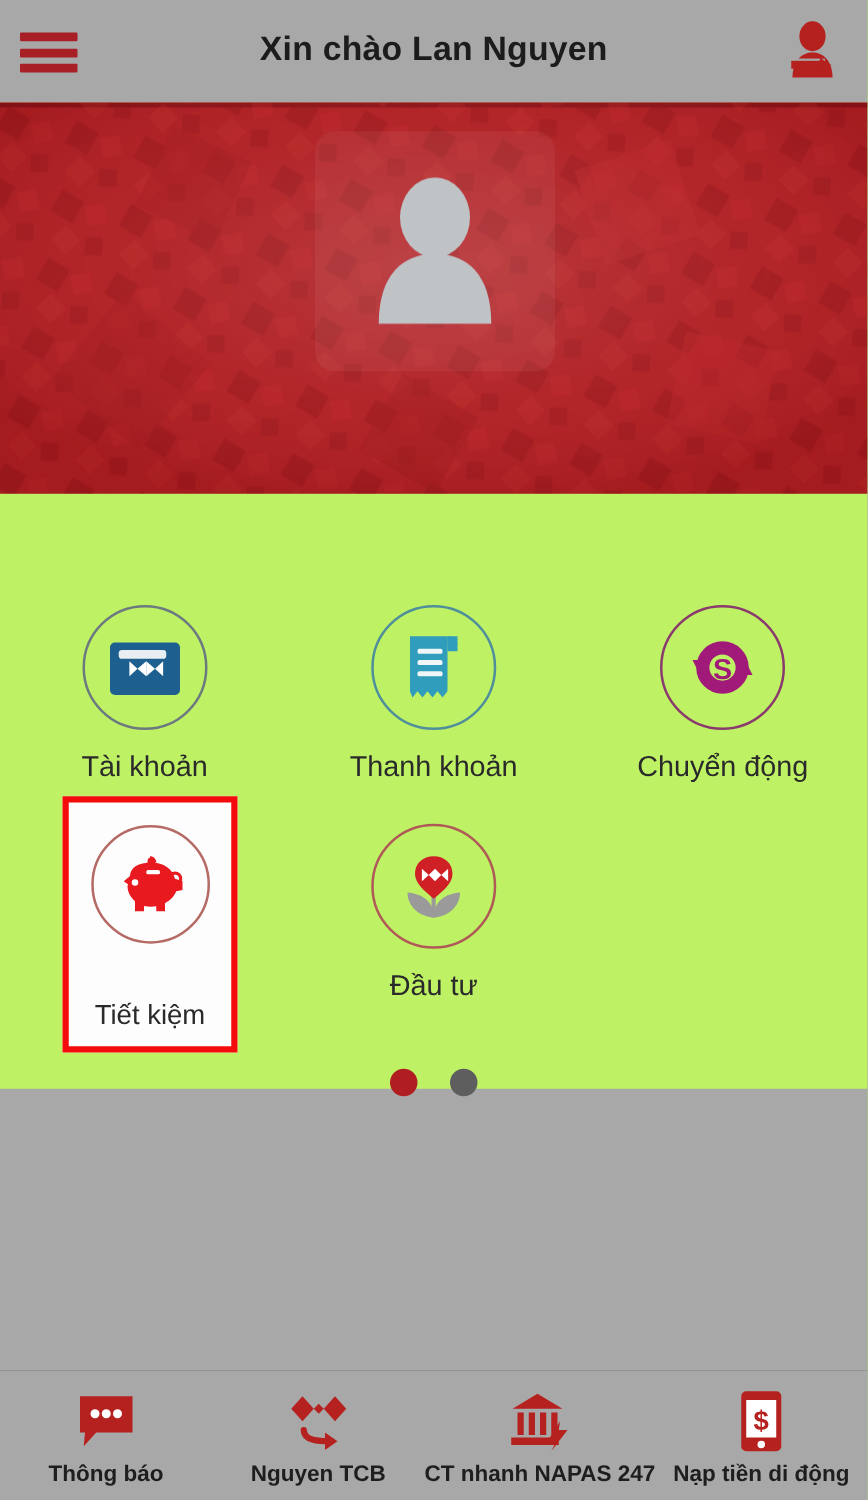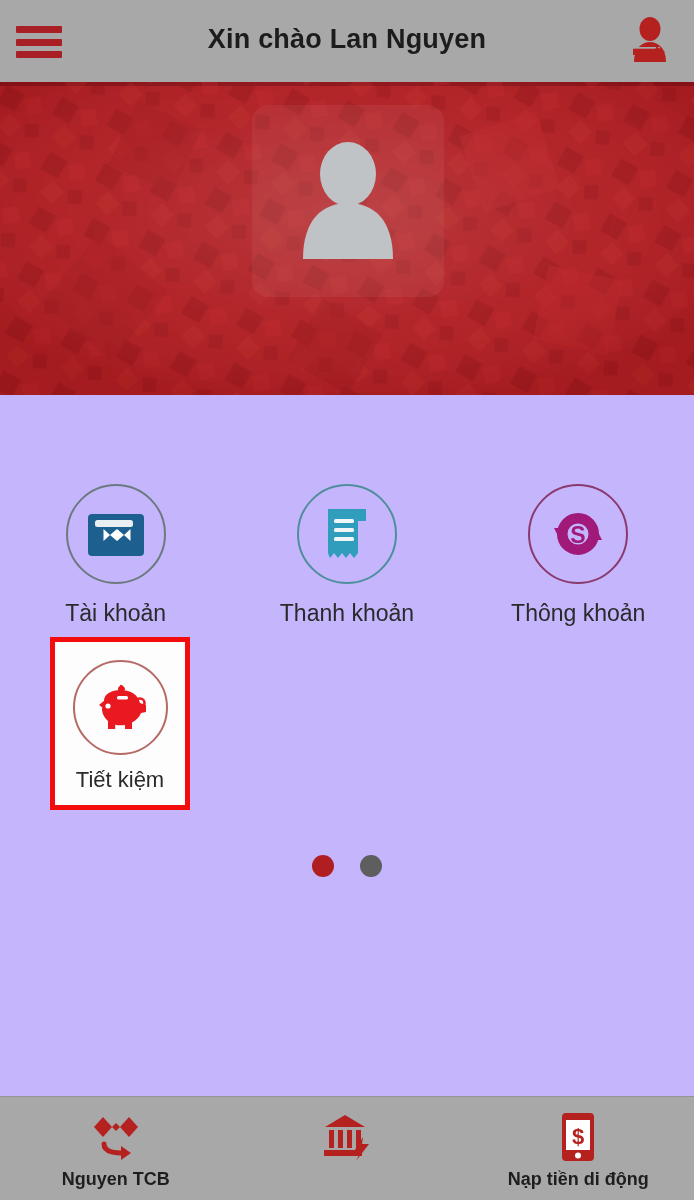--- a/index.html
+++ b/index.html
@@ -4,22 +4,22 @@
 <style>
   * { box-sizing: border-box; margin: 0; padding: 0; }
   html, body {
     width: 694px; height: 1200px;
     font-family: "Liberation Sans", sans-serif;
     background: #a8a8a8;
     overflow: hidden;
   }
   #app {
     position: relative;
-    width: 694px; height: 1200px;
-    background: #c4b5fd;
+    width: 694px; height: 871px;
+    background: #bef264;
   }
 
   
   .header {
     position: absolute; top: 0; left: 0;
     width: 694px; height: 82px;
     background: #a8a8a8;
   }
   .hamburger {
     position: absolute; left: 16px; top: 26px;
@@ -83,20 +83,21 @@
     cursor: pointer;
     position: relative;
   }
   .grid-cell.highlight {
     background: #fdfdfd;
     border: 5px solid #f40c0c;
     width: 140px;
     margin-left: 50px;
     padding-top: 18px;
     padding-bottom: 12px;
+    gap: 32px;
   }
   .grid-cell.spacer-after-highlight { width: 41.3px; }
   .icon-circle {
     width: 100px; height: 100px;
     border-radius: 50%;
     border: 2px solid #6c7a80;
     display: flex; align-items: center; justify-content: center;
   }
   .icon-circle.teal   { border-color: #4f8f9b; }
   .icon-circle.purple { border-color: #8b3a6e; }
@@ -244,21 +245,21 @@
             <g fill="none" stroke="#a11a79" stroke-width="6">
               <path d="M12 28 A18 18 0 0 1 48 28" stroke-linecap="butt"></path>
               <path d="M48 28 A18 18 0 0 1 12 28" stroke-linecap="butt"></path>
             </g>
             <path d="M6 22 L18 22 L12 34 Z" fill="#a11a79"></path>
             <path d="M54 34 L42 34 L48 22 Z" fill="#a11a79"></path>
             <circle cx="30" cy="28" r="13" fill="none" stroke="#a11a79" stroke-width="5"></circle>
             <text x="30" y="37" font-family="Liberation Sans, sans-serif" font-size="23" font-weight="bold" fill="#a11a79" text-anchor="middle">S</text>
           </svg>
         </div>
-        <div class="grid-label">Thông khoản</div>
+        <div class="grid-label">Chuyển động</div>
       </div>
 
     </div>
 
     <div class="grid-row">
 
       <div class="grid-cell highlight">
         <div class="icon-circle redb">
           <svg width="60" height="50" viewBox="0 0 60 50">
             <path d="M14 18 C14 11 21 7 31 7 C41 7 48 12 50 20 L56 22 L56 29 L51 30 C49.5 34 46 37.5 42 39.5 L42 46 L35 46 L35 42 C33.7 42.2 32.4 42.3 31 42.3 C29 42.3 27 42.1 25.2 41.7 L25.2 46 L18 46 L18 38 C14.5 35 12 30.5 12 26 Z" fill="#e8191f"></path>
@@ -268,33 +269,59 @@
             <rect x="27" y="13" width="11" height="3.4" rx="1.5" fill="#ffffff"></rect>
             <circle cx="18" cy="23" r="2.6" fill="#ffffff"></circle>
             <circle cx="50" cy="20" r="4.5" fill="none" stroke="#e8191f" stroke-width="2.6"></circle>
           </svg>
         </div>
         <div class="grid-label">Tiết kiệm</div>
       </div>
 
       <div class="grid-cell spacer-after-highlight"></div>
 
+      <div class="grid-cell">
+        <div class="icon-circle redb">
+          <svg width="58" height="56" viewBox="0 0 58 56">
+            <path d="M29 53 C29 40 20 34 8 33 C8 44 17 52 29 53 Z" fill="#9a9a9a"></path>
+            <path d="M29 53 C29 40 38 34 50 33 C50 44 41 52 29 53 Z" fill="#9a9a9a"></path>
+            <rect x="27.2" y="26" width="3.4" height="27" fill="#9a9a9a"></rect>
+            <path d="M29 4 C38 4 44 10 44 18 C44 26 36 32 29 38 C22 32 14 26 14 18 C14 10 20 4 29 4 Z" fill="#cf2026"></path>
+            <path d="M25 19 L30 14 L30 24 Z" fill="#ffffff"></path>
+            <path d="M35 19 L30 14 L30 24 Z" fill="#ffffff"></path>
+            <path d="M25 19 L19.5 14 L19.5 24 Z" fill="#ffffff"></path>
+            <path d="M35 19 L40.5 14 L40.5 24 Z" fill="#ffffff"></path>
+          </svg>
+        </div>
+        <div class="grid-label">Đầu tư</div>
+      </div>
 
 
     </div>
   </div>
 
   <div class="dots">
     <div class="dot active"></div>
     <div class="dot inactive"></div>
   </div>
 
   <div class="bottom-divider"></div>
   <div class="bottom-nav">
 
+    <div class="nav-item">
+      <div class="nav-icon">
+        <svg width="48" height="46" viewBox="0 0 48 46">
+          <path d="M3 3 H45 V32 H16 L6 43 L7 32 H3 Z" fill="#b5211f"></path>
+          <circle cx="15" cy="17" r="3.6" fill="#ffffff"></circle>
+          <circle cx="24" cy="17" r="3.6" fill="#ffffff"></circle>
+          <circle cx="33" cy="17" r="3.6" fill="#ffffff"></circle>
+        </svg>
+      </div>
+      <div class="nav-label">Thông báo</div>
+    </div>
 
     <div class="nav-item">
       <div class="nav-icon">
         <svg width="50" height="50" viewBox="0 0 50 50">
           <path d="M21 15 L12 5 L3 15 L12 25 Z" fill="#b5211f"></path>
           <path d="M29 15 L38 5 L47 15 L38 25 Z" fill="#b5211f"></path>
           <path d="M21 15 L25 11 L29 15 L25 19 Z" fill="#b5211f"></path>
           <path d="M13 32 C13 41 26 41 34 41" fill="none" stroke="#b5211f" stroke-width="5" stroke-linecap="round"></path>
           <path d="M30 34 L40 41 L30 48 Z" fill="#b5211f"></path>
         </svg>
@@ -307,20 +334,21 @@
         <svg width="52" height="48" viewBox="0 0 52 48">
           <path d="M24 2 L44 14 L4 14 Z" fill="#b5211f"></path>
           <rect x="8" y="17" width="5" height="18" fill="#b5211f"></rect>
           <rect x="17" y="17" width="5" height="18" fill="#b5211f"></rect>
           <rect x="26" y="17" width="5" height="18" fill="#b5211f"></rect>
           <rect x="35" y="17" width="5" height="18" fill="#b5211f"></rect>
           <rect x="3" y="37" width="38" height="6" fill="#b5211f"></rect>
           <path d="M42 24 L32 40 L39 40 L35 48 L48 31 L41 31 Z" fill="#b5211f"></path>
         </svg>
       </div>
+      <div class="nav-label">CT nhanh NAPAS 247</div>
     </div>
 
     <div class="nav-item">
       <div class="nav-icon">
         <svg width="36" height="52" viewBox="0 0 36 52">
           <rect x="2" y="2" width="32" height="48" rx="4" fill="#b5211f"></rect>
           <rect x="6" y="9" width="24" height="30" fill="#ffffff"></rect>
           <text x="18" y="33" font-family="Liberation Sans, sans-serif" font-size="22" font-weight="bold" fill="#b5211f" text-anchor="middle">$</text>
           <circle cx="18" cy="44.5" r="3" fill="#ffffff"></circle>
         </svg>

